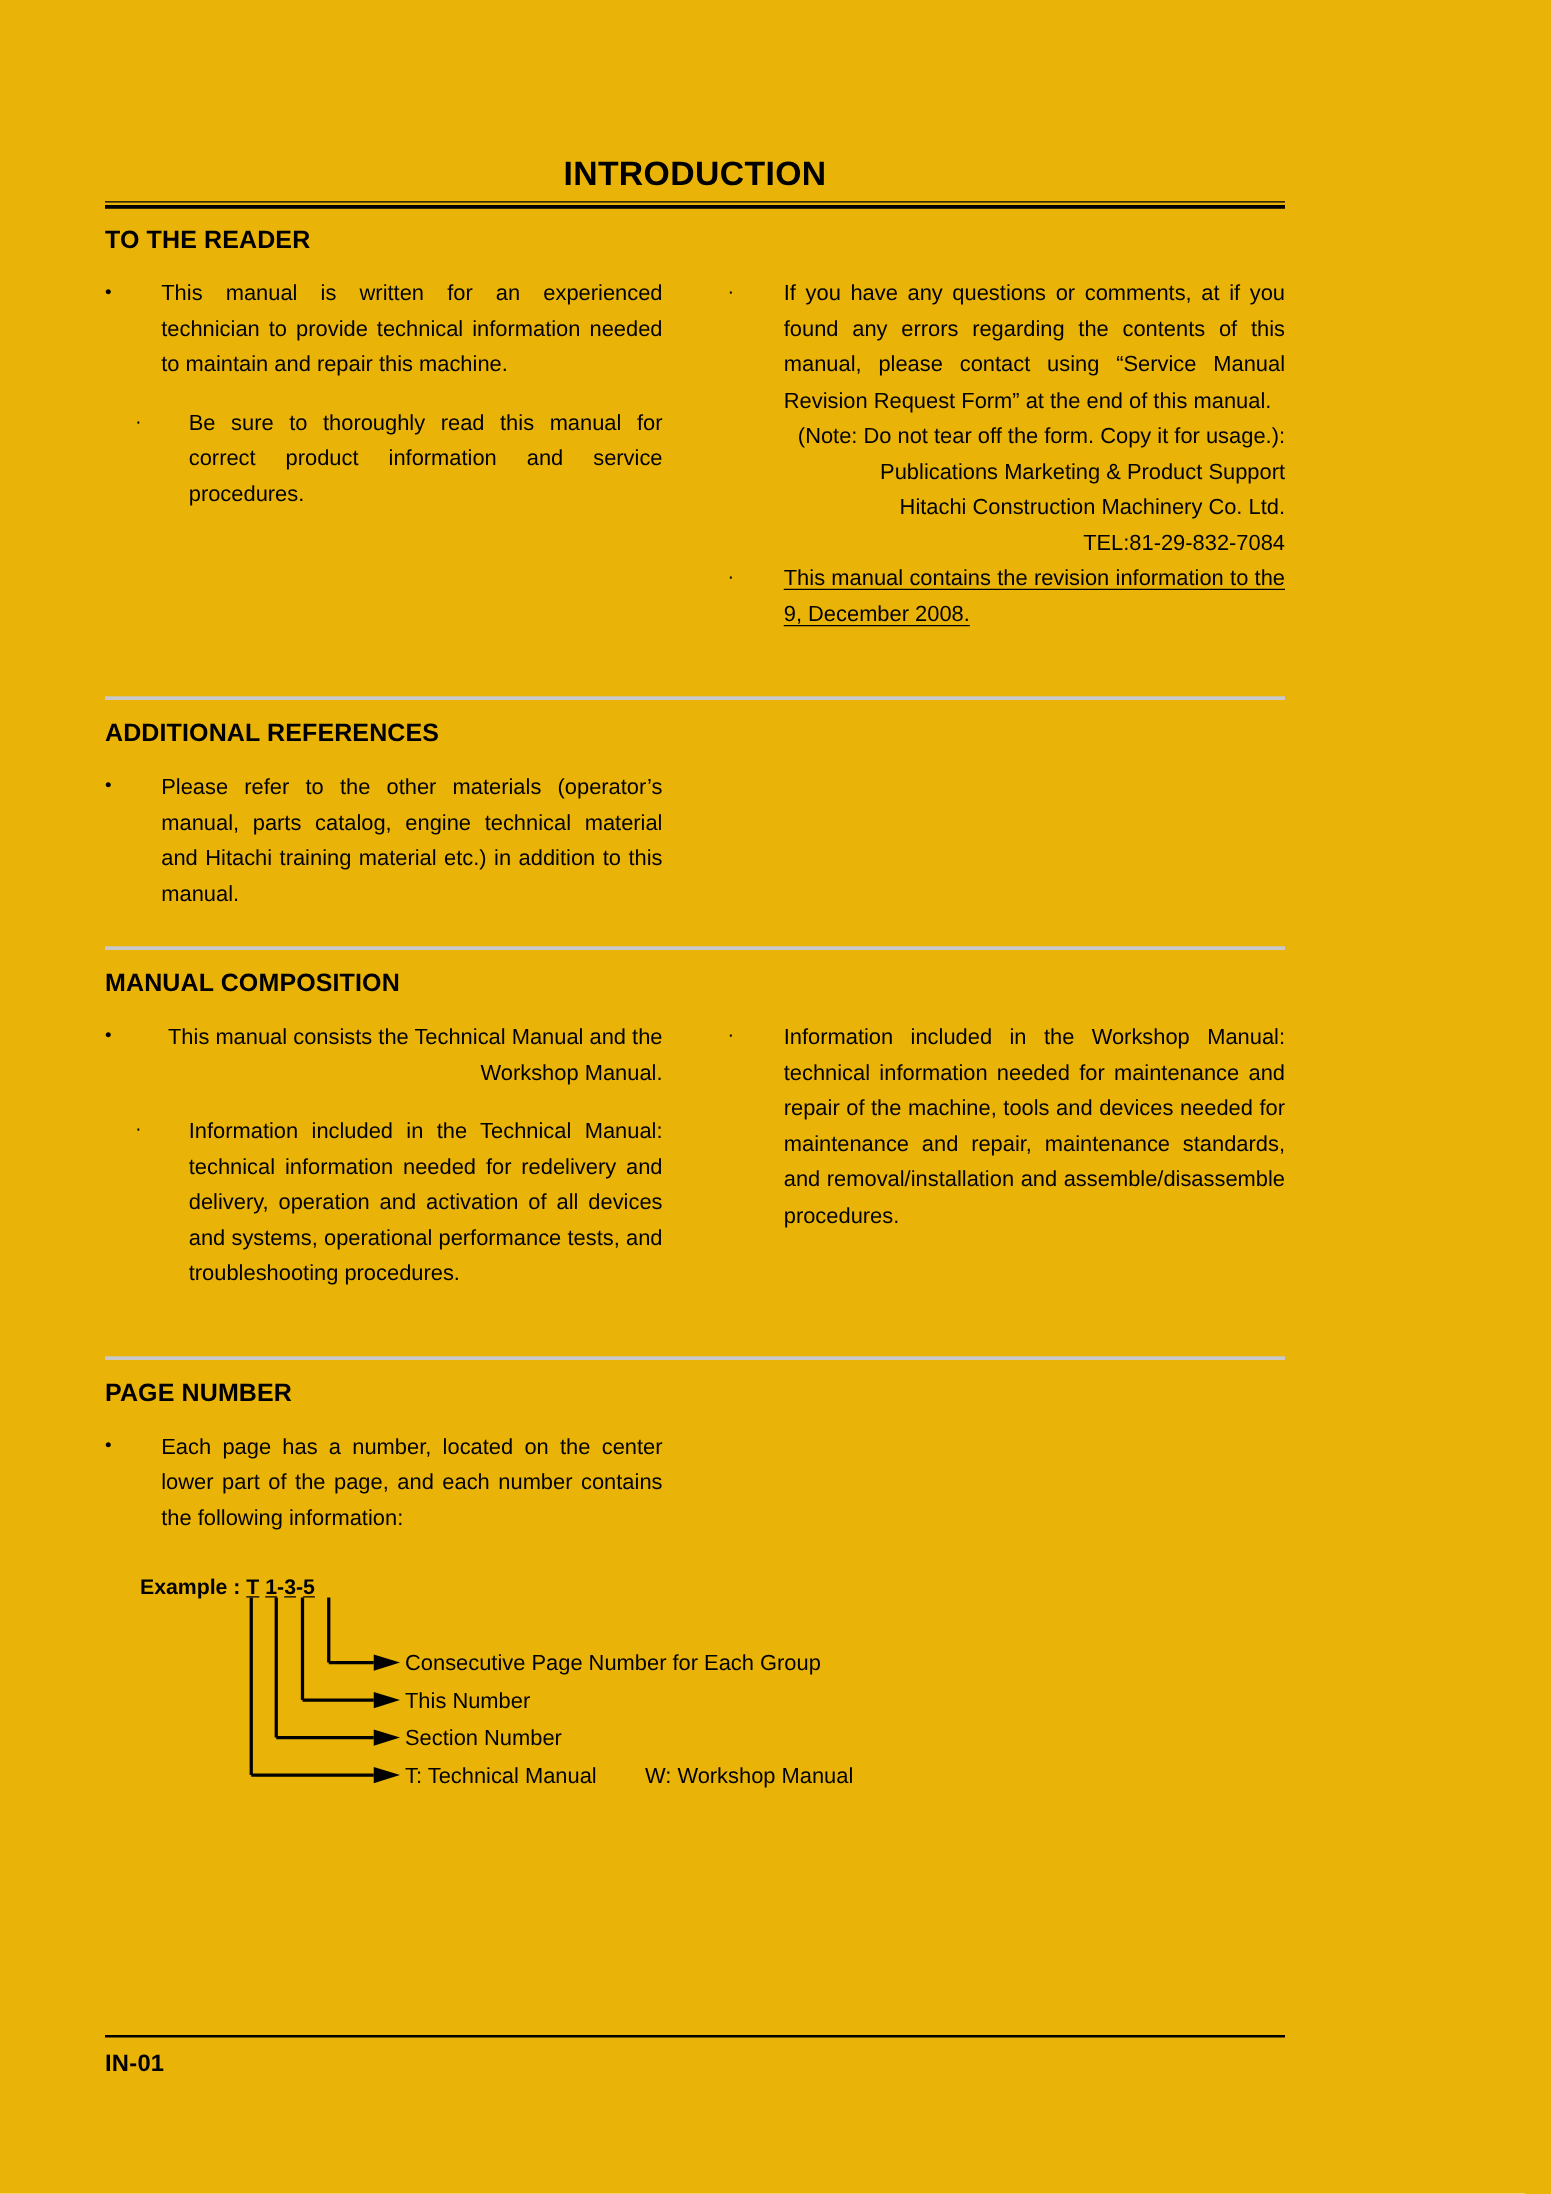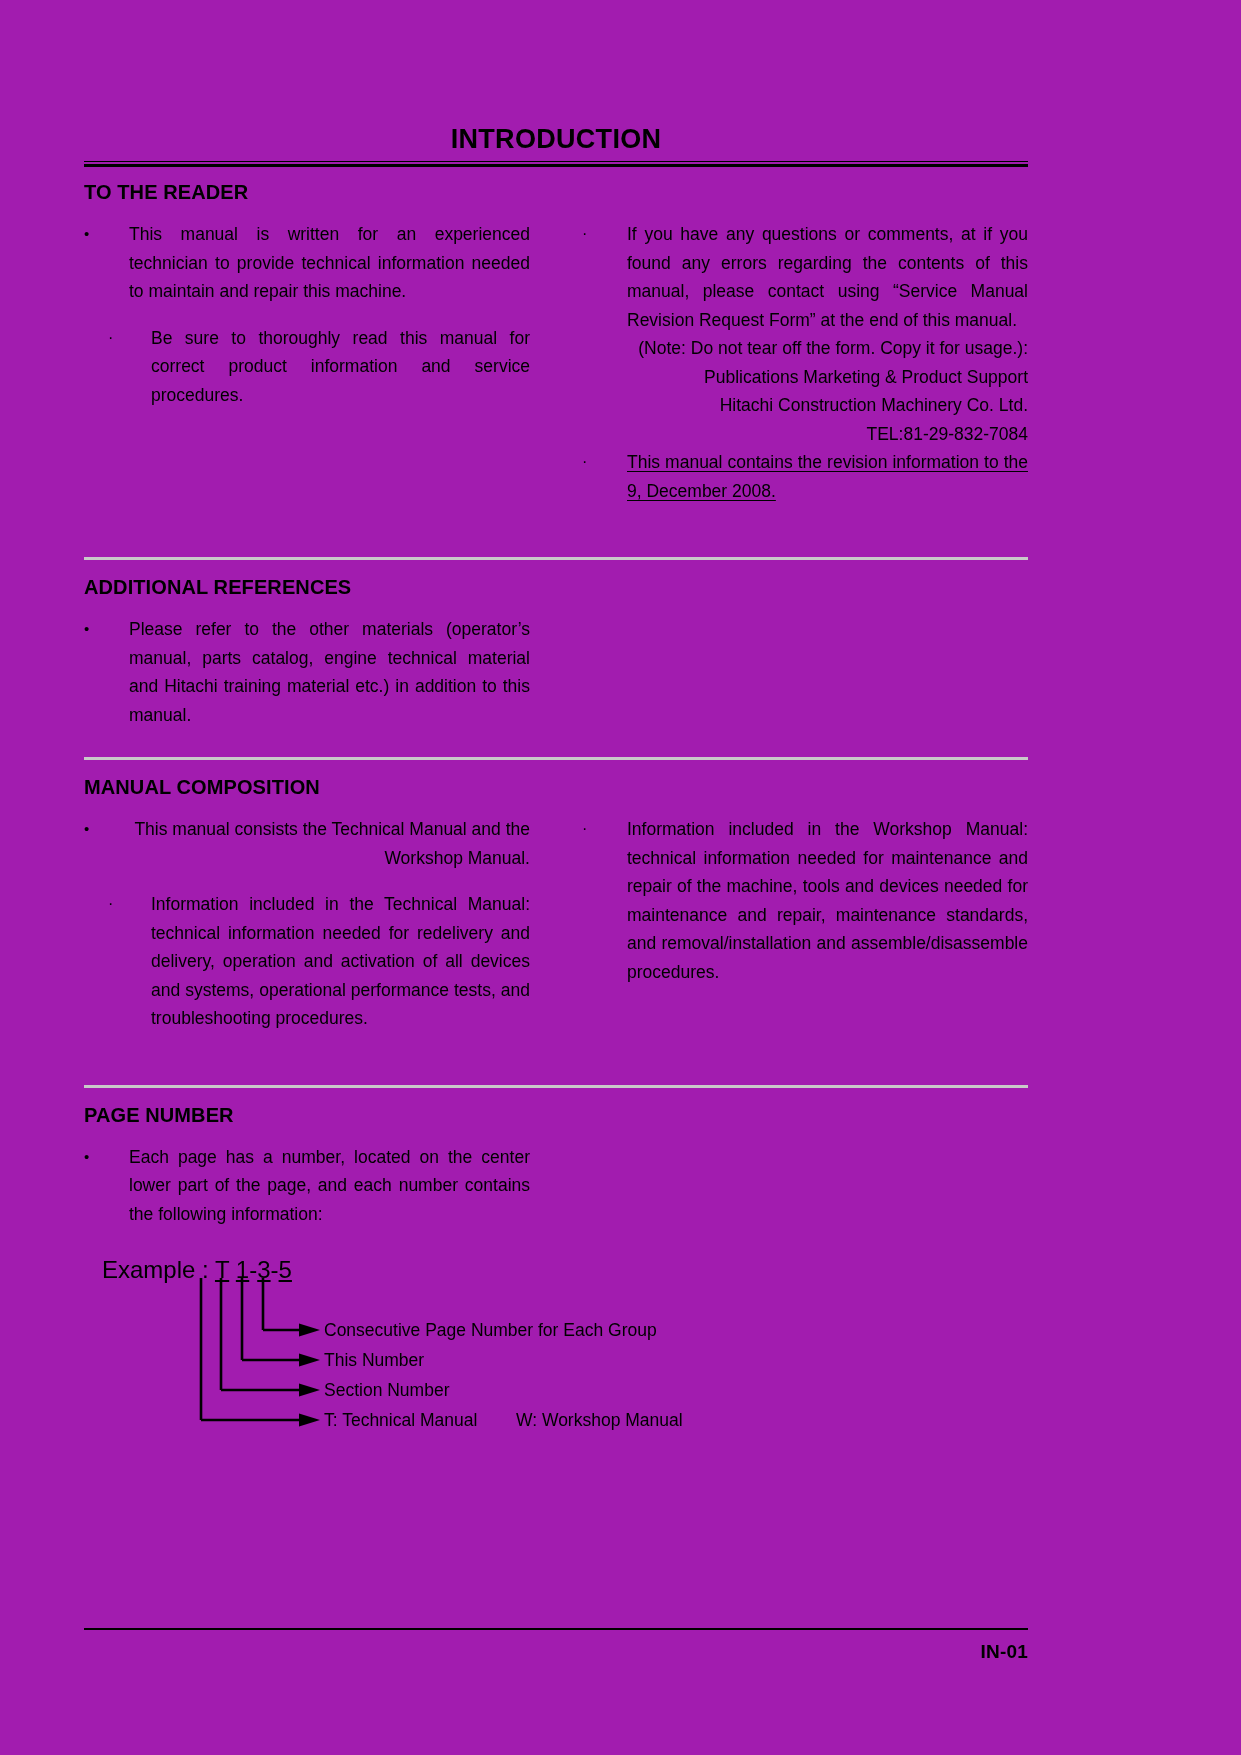--- a/index.html
+++ b/index.html
@@ -8,21 +8,21 @@
     background: #ffffff;
   }
   body {
     font-family: "Liberation Sans", sans-serif;
     color: #000000;
   }
   .page {
     position: relative;
     width: 1241px;
     height: 1755px;
-    background: #a21caf;
+    background: #eab308;
     box-sizing: border-box;
     padding: 0;
     overflow: hidden;
   }
   .content {
     position: absolute;
     left: 84px;
     top: 0;
     width: 944px;
   }
@@ -123,25 +123,26 @@
   .sec-gap-md { height: 28px; }
 
   
   .example-wrap {
     margin-top: 30px;
     position: relative;
     height: 180px;
   }
   .example-line {
     position: absolute;
-    left: 18px;
+    left: 28px;
     top: 0;
-    font-size: 24px;
+    font-size: 17px;
     line-height: 24px;
     white-space: pre;
+    font-weight: bold;
   }
   .example-code {
     letter-spacing: 0px;
   }
   .example-code .u {
     text-decoration: underline;
     text-underline-offset: 2px;
   }
   .diagram-svg {
     position: absolute;
@@ -161,21 +162,21 @@
     left: 84px;
     top: 1628px;
     width: 944px;
     border-top: 2px solid #000;
   }
   .footer-page {
     position: absolute;
     left: 84px;
     top: 1641px;
     width: 944px;
-    text-align: right;
+    text-align: left;
     font-size: 19px;
     font-weight: bold;
     letter-spacing: 0.2px;
   }
 </style>
 </head>
 <body>
 
 <div class="page">
 

